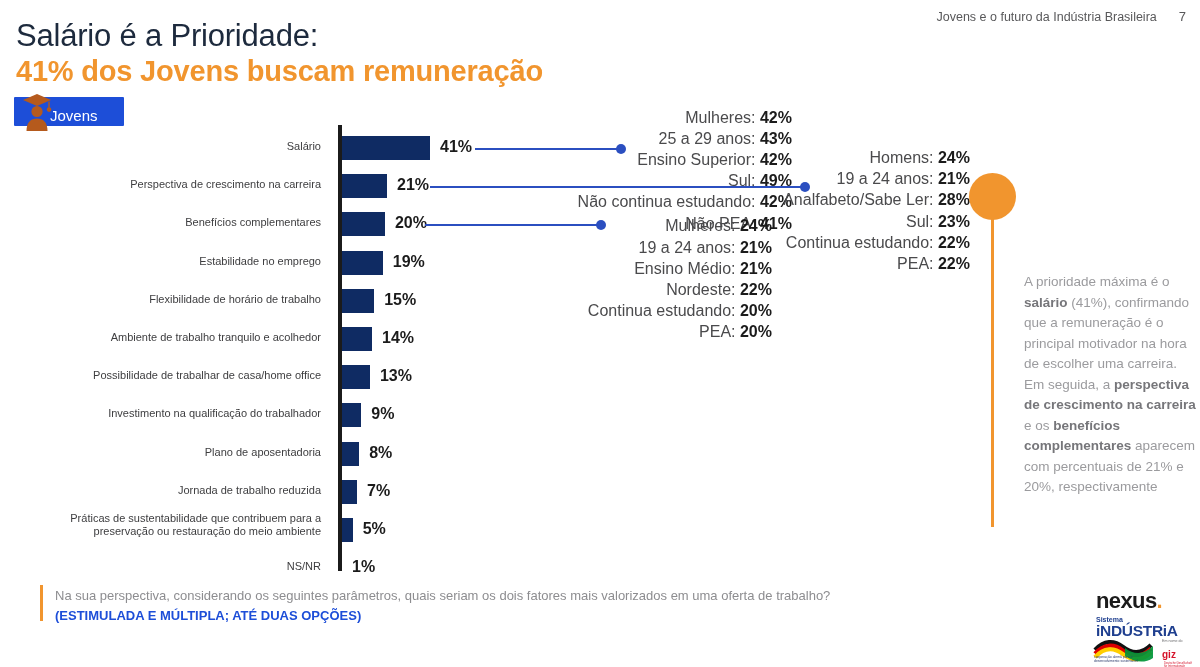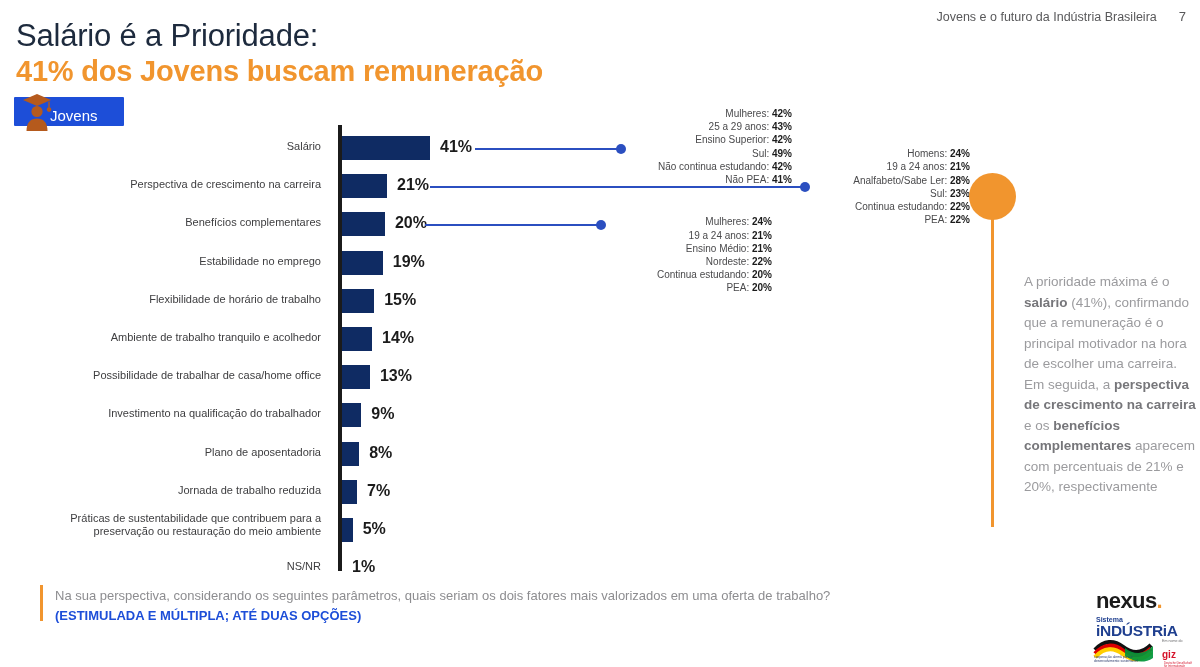--- a/index.html
+++ b/index.html
@@ -63,21 +63,21 @@
   }
 
   
   .conn { position: absolute; height: 2px; background: #2b4fc0; }
   .dot {
     position: absolute; width: 10px; height: 10px; border-radius: 50%;
     background: #2b4fc0;
   }
   .callout {
     position: absolute; text-align: right;
-    font-size: 10px; color: #4a4a4c; line-height: 1.32; white-space: nowrap;
+    font-size: 16px; color: #4a4a4c; line-height: 1.32; white-space: nowrap;
   }
   .callout b { color: #1b1b1b; font-weight: 700; }
 
   
   .side-circle {
     position: absolute; left: 969px; top: 173px;
     width: 47px; height: 47px; border-radius: 50%; background: #f1952e;
   }
   .side-line {
     position: absolute; left: 991px; top: 215px;

